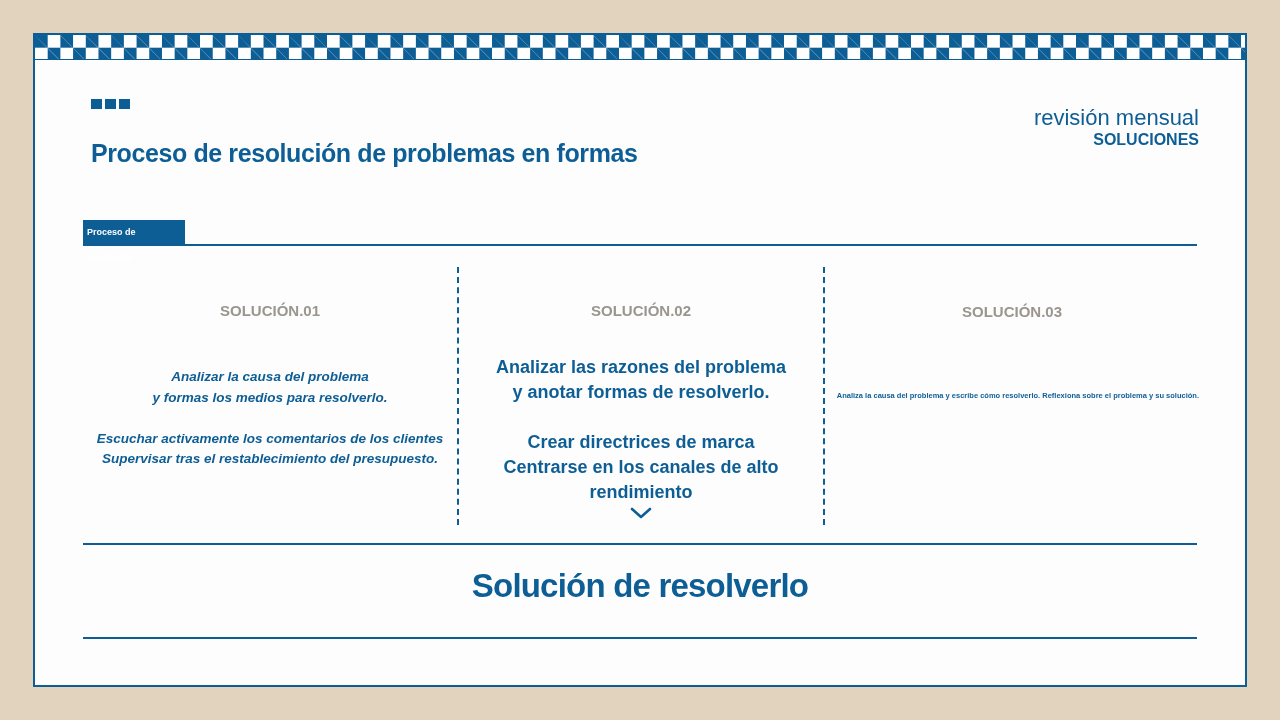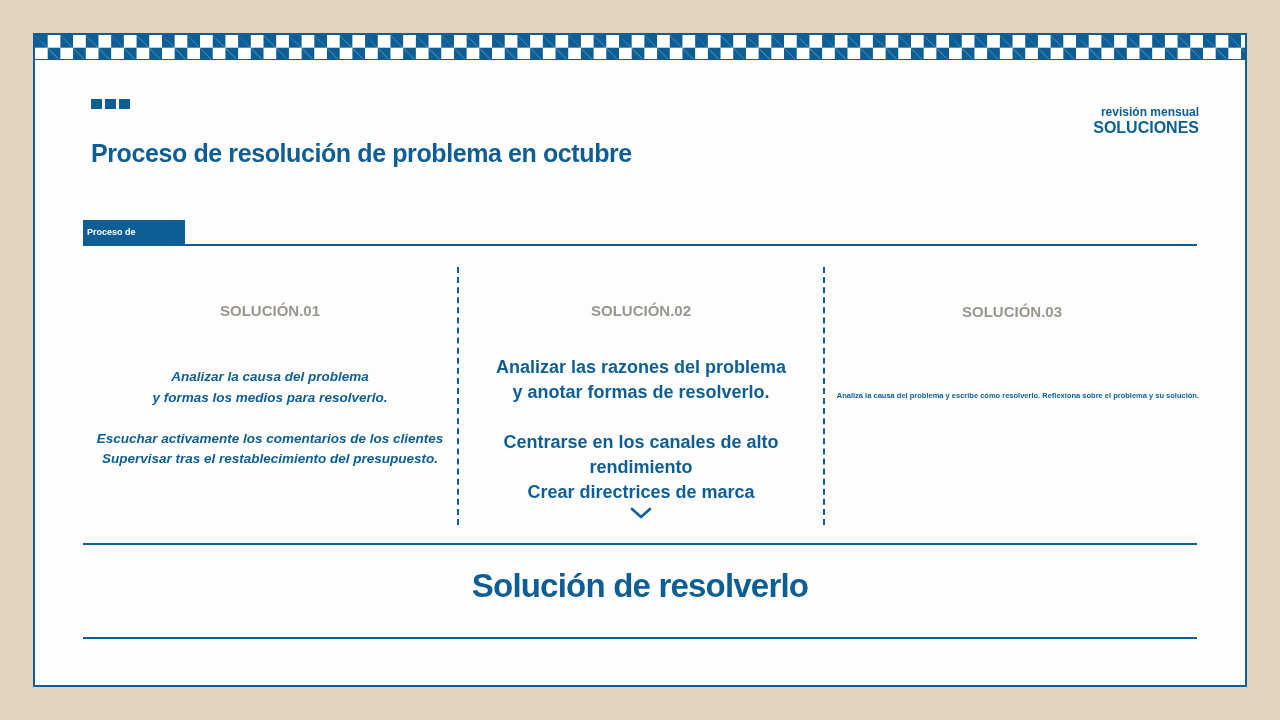--- a/index.html
+++ b/index.html
@@ -39,21 +39,21 @@
     .dots span { width: 11px; height: 10px; background: #0e5e96; display: block; }
     .title {
       position: absolute; left: 56px; top: 104px;
       font-size: 25px; font-weight: bold; color: #0e5e96;
       letter-spacing: -0.4px;
     }
     .top-right {
       position: absolute; right: 46px; top: 70px;
       text-align: right; color: #0e5e96;
     }
-    .top-right .sub { font-size: 12px; font-weight: bold; }
+    .top-right .sub { font-size: 22px; font-weight: normal; }
     .top-right .main { font-size: 16px; font-weight: bold; }
     .tab {
       position: absolute; left: 48px; top: 185px;
       background: #0e5e96; color: #fff;
       font-size: 9px; font-weight: bold;
       padding: 0 4px; height: 25px; line-height: 25px;
       width: 102px;
     }
     .tab-line {
       position: absolute; left: 48px; top: 209px; width: 1114px; height: 2px;
@@ -100,21 +100,21 @@
 <div class="frame">
   <div class="checker"></div>
   <div class="checker-line"></div>
 
   <div class="dots">
     <span></span>
     <span></span>
     <span></span>
   </div>
 
-  <div class="title">Proceso de resolución de problema en octubre</div>
+  <div class="title">Proceso de resolución de problemas en formas</div>
 
   <div class="top-right">
     <div class="sub">revisión mensual</div>
     <div class="main">SOLUCIONES</div>
   </div>
 
   <div class="tab">Proceso de resolución</div>
   <div class="tab-line"></div>
 
   <div class="col col-1">
@@ -127,22 +127,22 @@
       <div>Supervisar tras el restablecimiento del presupuesto.</div>
     </div>
   </div>
 
   <div class="col col-2">
     <div class="heading">SOLUCIÓN.02</div>
     <div class="body">
       <div>Analizar las razones del problema</div>
       <div>y anotar formas de resolverlo.</div>
       <div class="gap"></div>
+      <div>Crear directrices de marca</div>
       <div>Centrarse en los canales de alto rendimiento</div>
-      <div>Crear directrices de marca</div>
     </div>
     <svg class="chevron" viewBox="0 0 22 12">
       <polyline points="2,2 11,10 20,2" fill="none" stroke="#0e5e96" stroke-width="2.6" stroke-linecap="round" stroke-linejoin="round"></polyline>
     </svg>
   </div>
 
   <div class="col col-3">
     <div class="heading">SOLUCIÓN.03</div>
     <div class="body">Analiza la causa del problema y escribe cómo resolverlo. Reflexiona sobre el problema y su solución.</div>
   </div>

